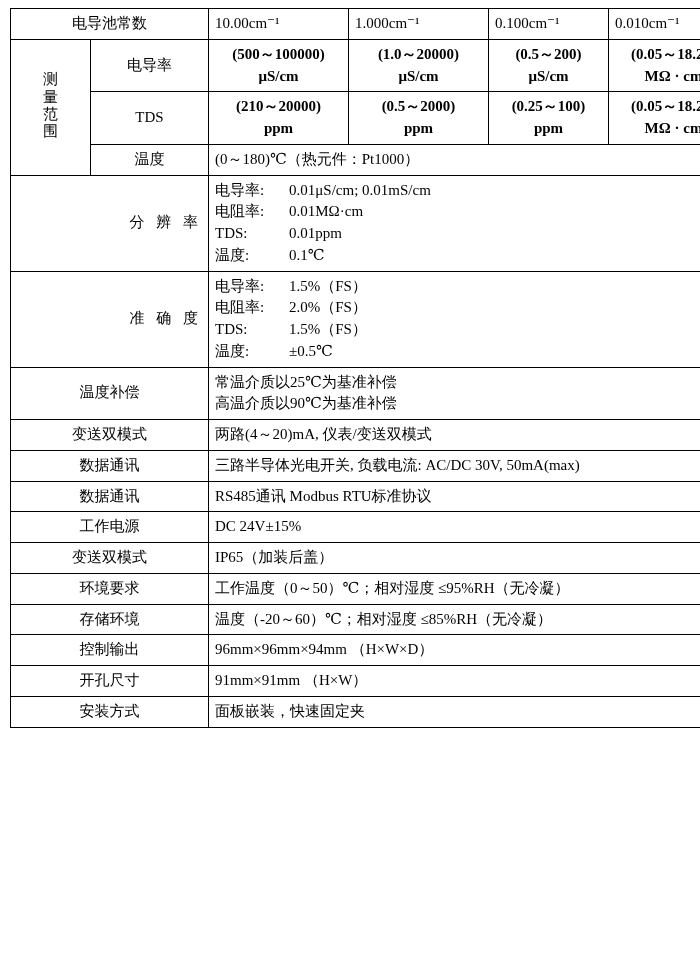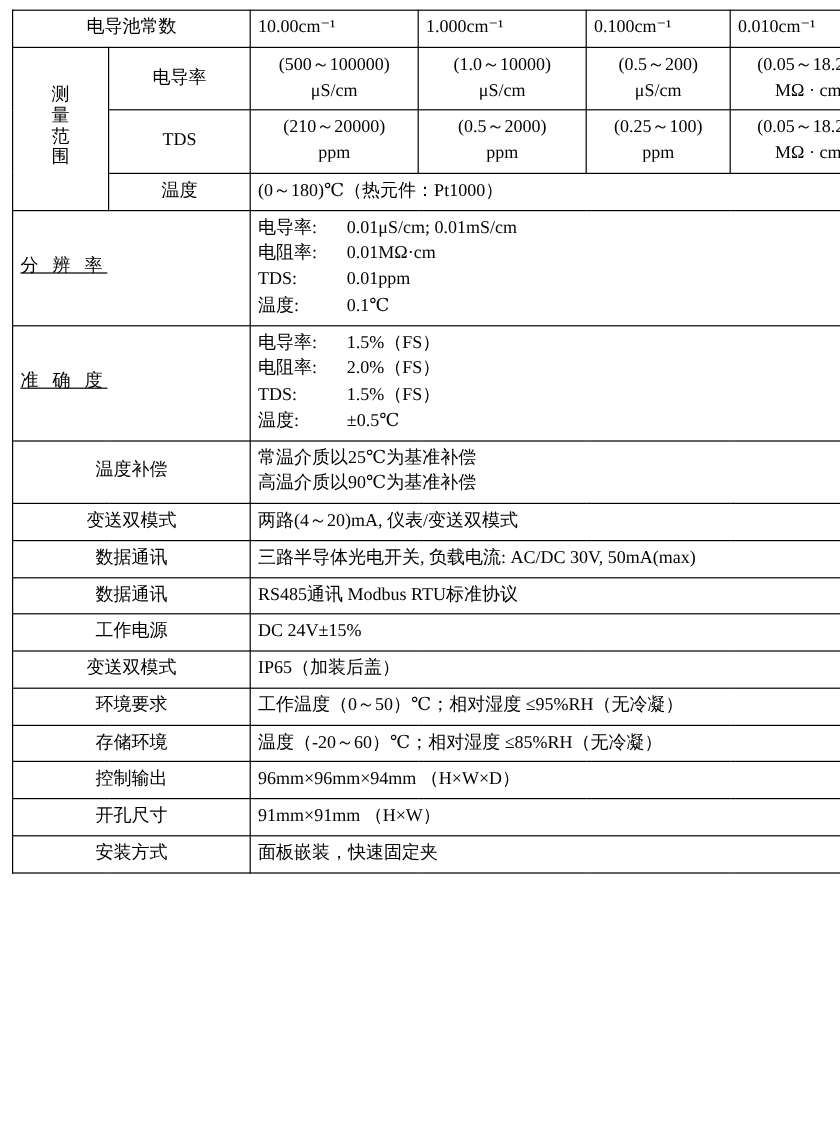--- a/index.html
+++ b/index.html
@@ -29,25 +29,24 @@
     padding: 4px 6px;
     vertical-align: middle;
     font-size: 15px;
     line-height: 1.45;
   }
   .lbl {
     text-align: center;
     white-space: nowrap;
   }
   .lbl-sp {
-    text-align: left;
+    text-align: right;
     white-space: nowrap;
     letter-spacing: 4px;
     padding-left: 2px;
-    text-decoration: underline;
   }
   .vert {
     text-align: center;
     white-space: nowrap;
     width: 30px;
     padding: 2px;
     font-size: 15px;
   }
   .vert span {
     display: inline-block;
@@ -58,20 +57,21 @@
   .lft {
     text-align: left;
     padding-left: 10px;
   }
   .two-line {
     text-align: center;
     line-height: 1.4;
   }
   .blk {
     display: block;
+    font-weight: bold;
   }
   .kv {
     display: flex;
     align-items: baseline;
   }
   .kv .k {
     flex: 0 0 auto;
     min-width: 74px;
   }
   .kv .v {
@@ -114,21 +114,21 @@
       <tr>
         <td class="vert" rowspan="3">
           <span>测<br>量<br>范<br>围</span>
         </td>
         <td class="lbl">电导率</td>
         <td class="two-line">
           <span class="blk">(500～100000)</span>
           <span class="blk">μS/cm</span>
         </td>
         <td class="two-line">
-          <span class="blk">(1.0～10000)</span>
+          <span class="blk">(1.0～20000)</span>
           <span class="blk">μS/cm</span>
         </td>
         <td class="two-line">
           <span class="blk">(0.5～200)</span>
           <span class="blk">μS/cm</span>
         </td>
         <td class="two-line">
           <span class="blk">(0.05～18.25)</span>
           <span class="blk">MΩ · cm</span>
         </td>

